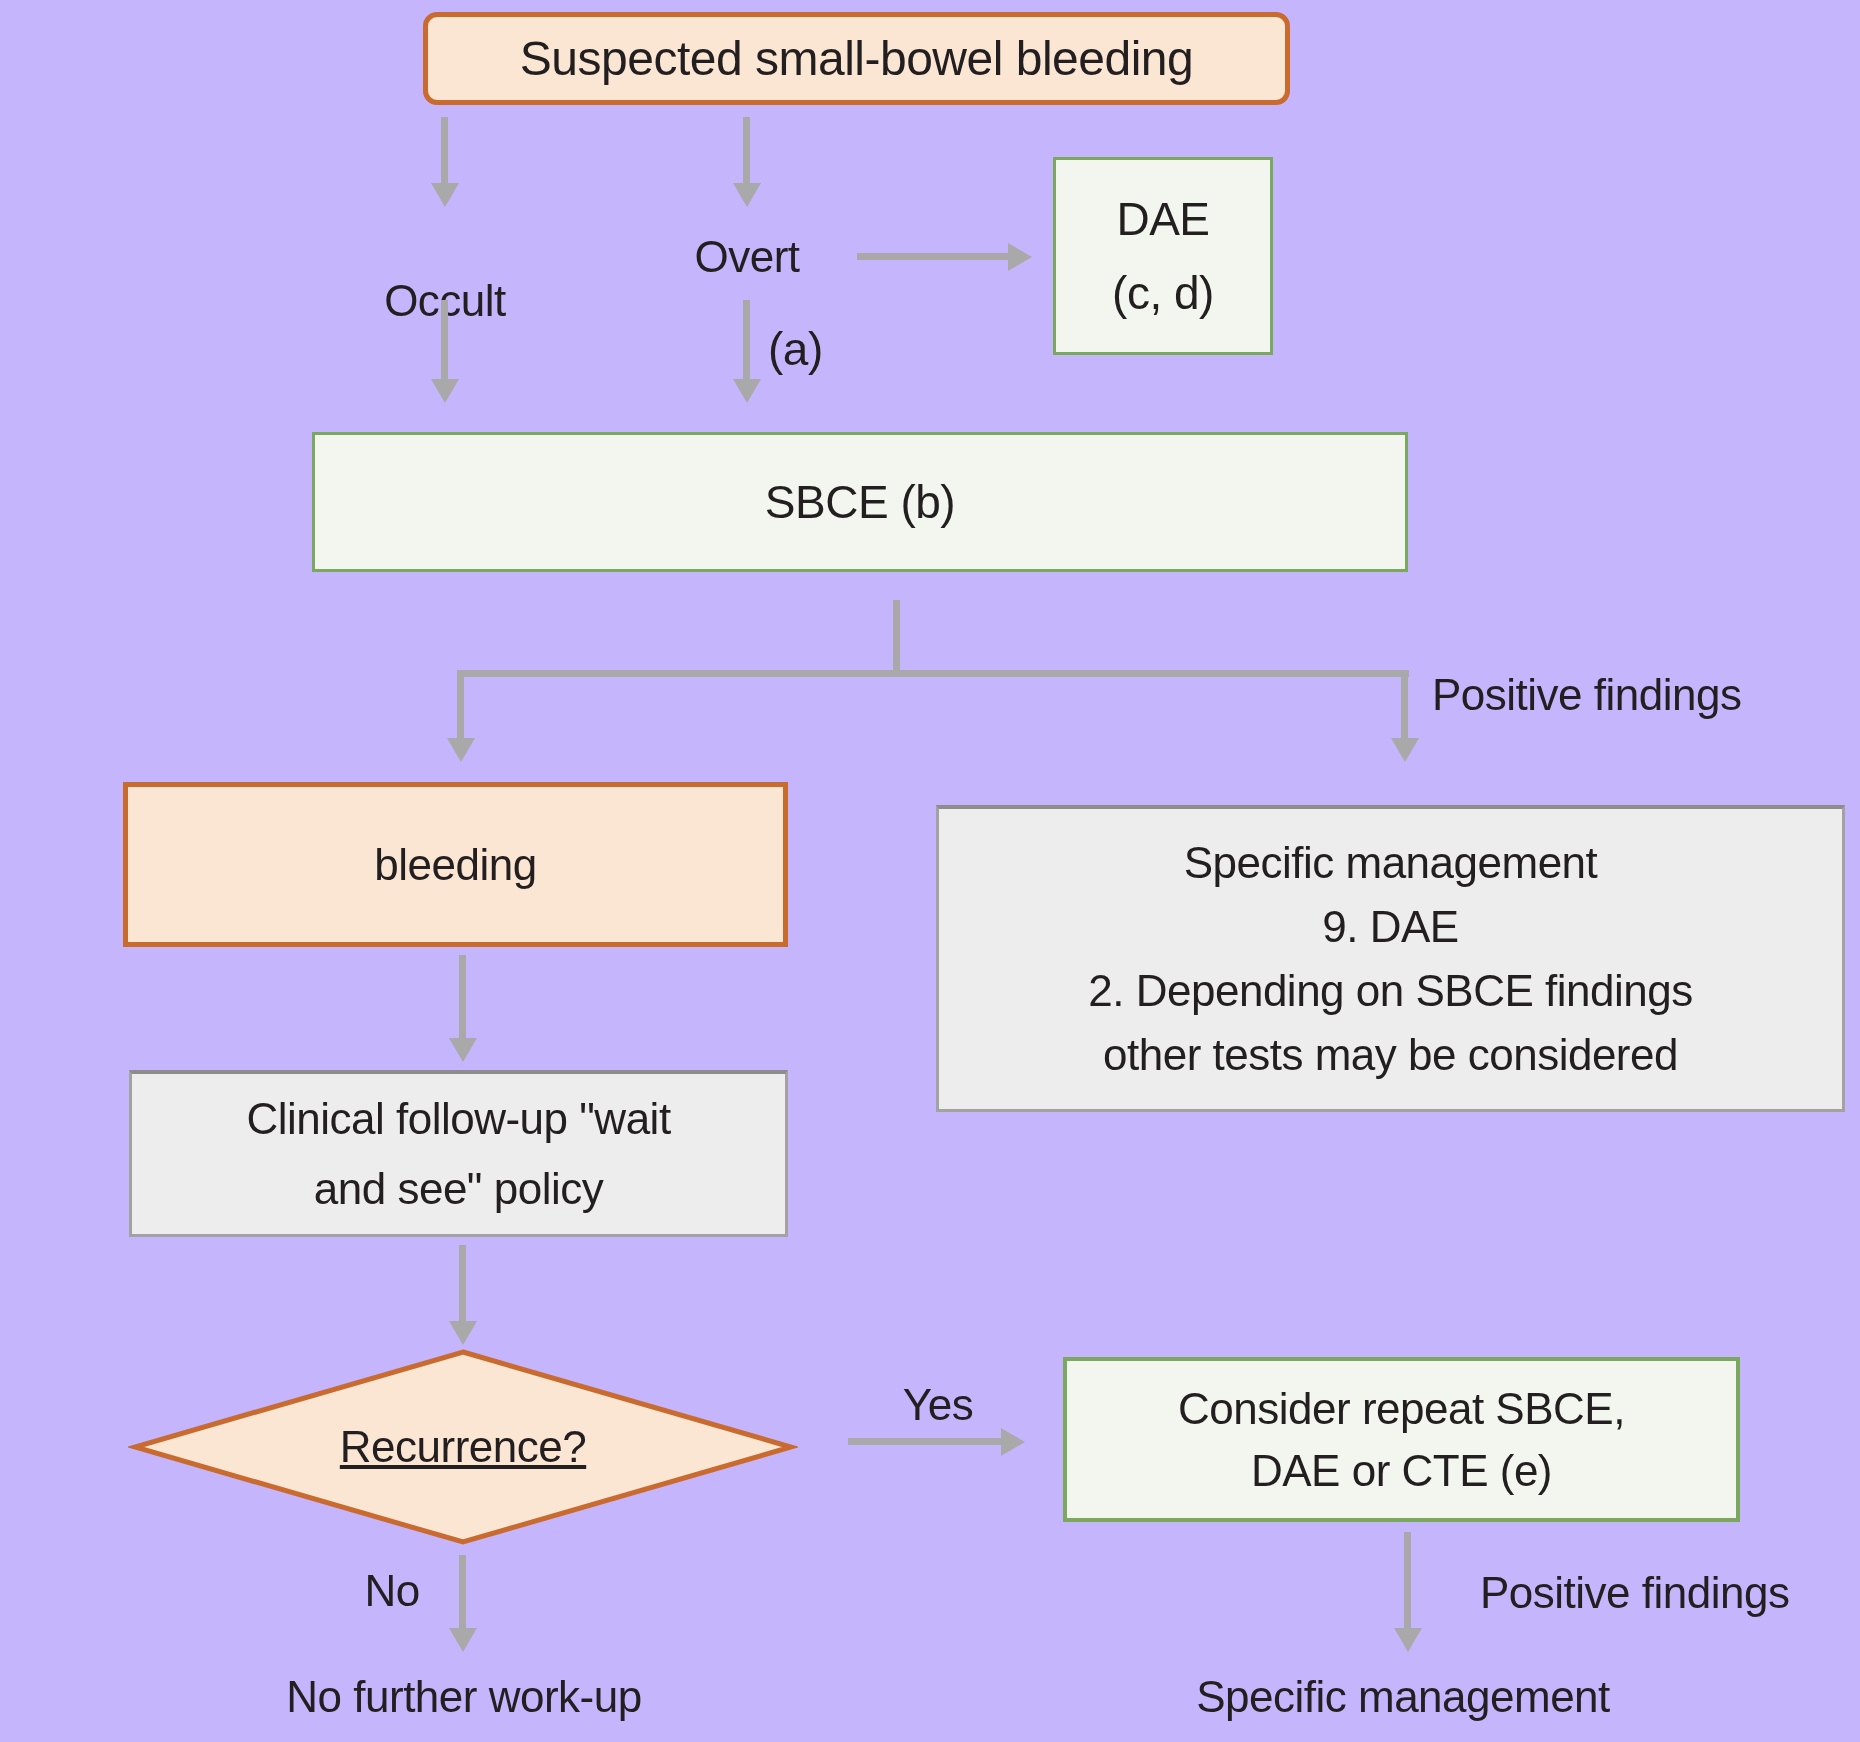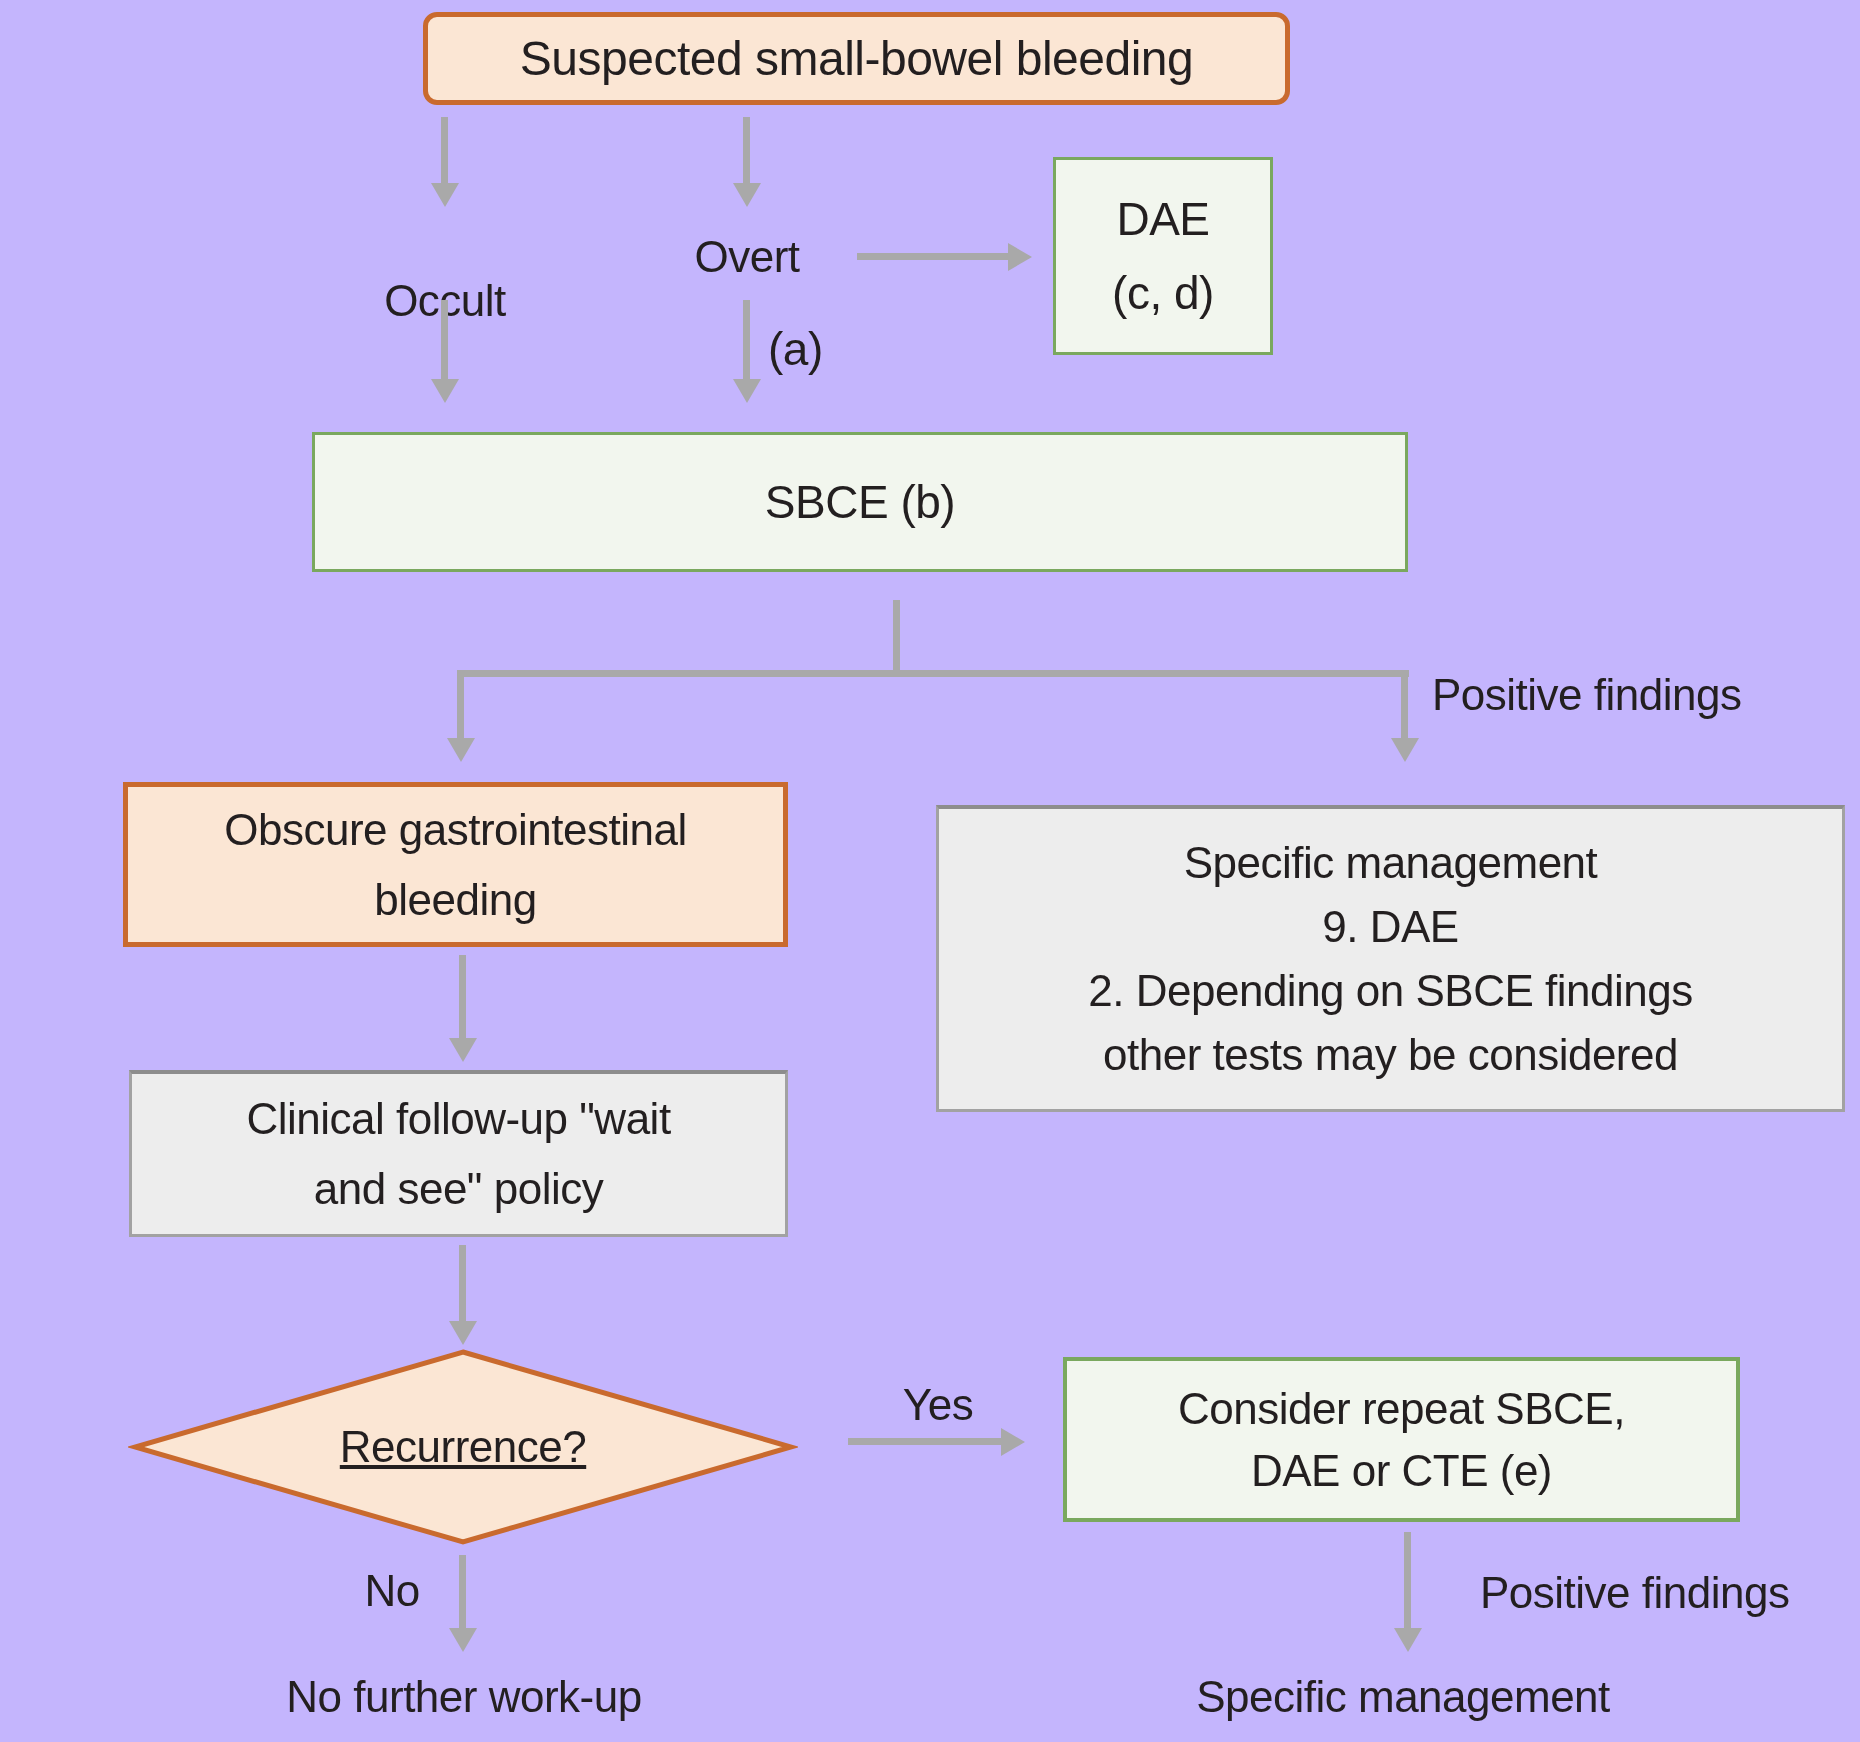--- a/index.html
+++ b/index.html
@@ -96,21 +96,20 @@
       <div class="head"></div>
   </div>
   <div class="av" style="left:1391px;top:670px;height:92px;">
     <div class="stem"></div>
       <div class="head"></div>
   </div>
 
   <div class="lbl" style="left:1432px;top:670px;">Positive findings</div>
 
   <div class="node peach-box" style="left:123px;top:782px;width:665px;height:165px;font-size:44px;line-height:70px;">
-    <div class="ln">Obscure gastrointestinal</div>
     <div class="ln">bleeding</div>
   </div>
 
   <div class="node gray-box" style="left:936px;top:805px;width:909px;height:307px;font-size:44px;line-height:64px;">
     <div class="ln">Specific management</div>
     <div class="ln">9. DAE</div>
     <div class="ln">2. Depending on SBCE findings</div>
     <div class="ln">other tests may be considered</div>
   </div>
 

